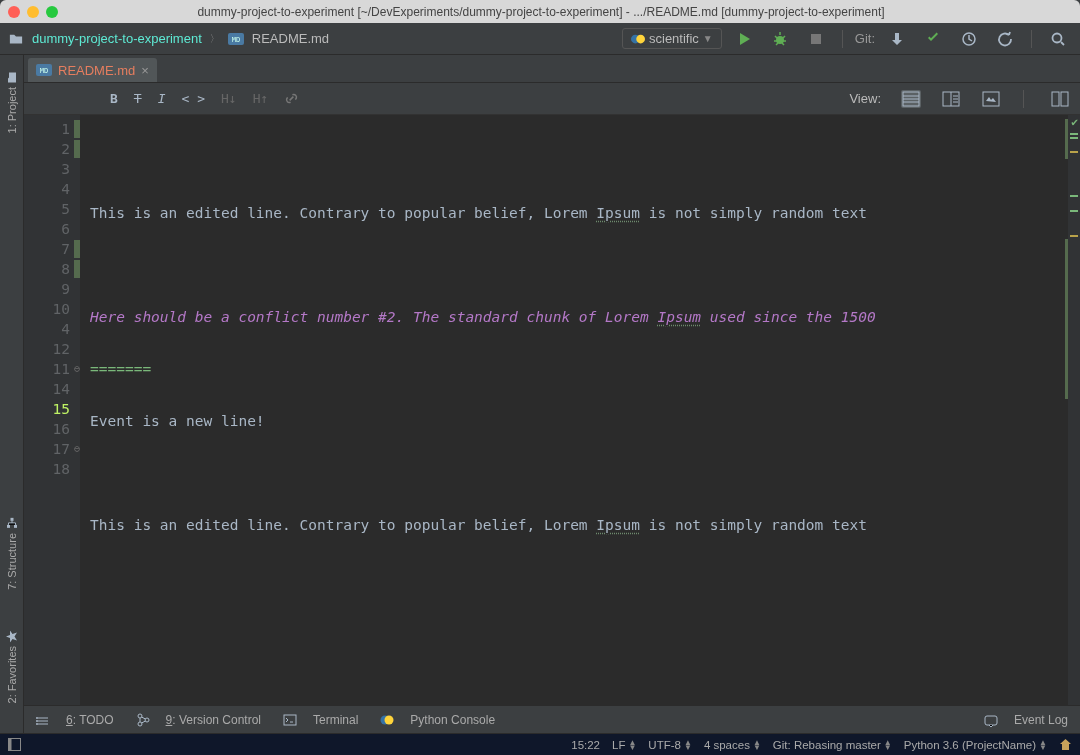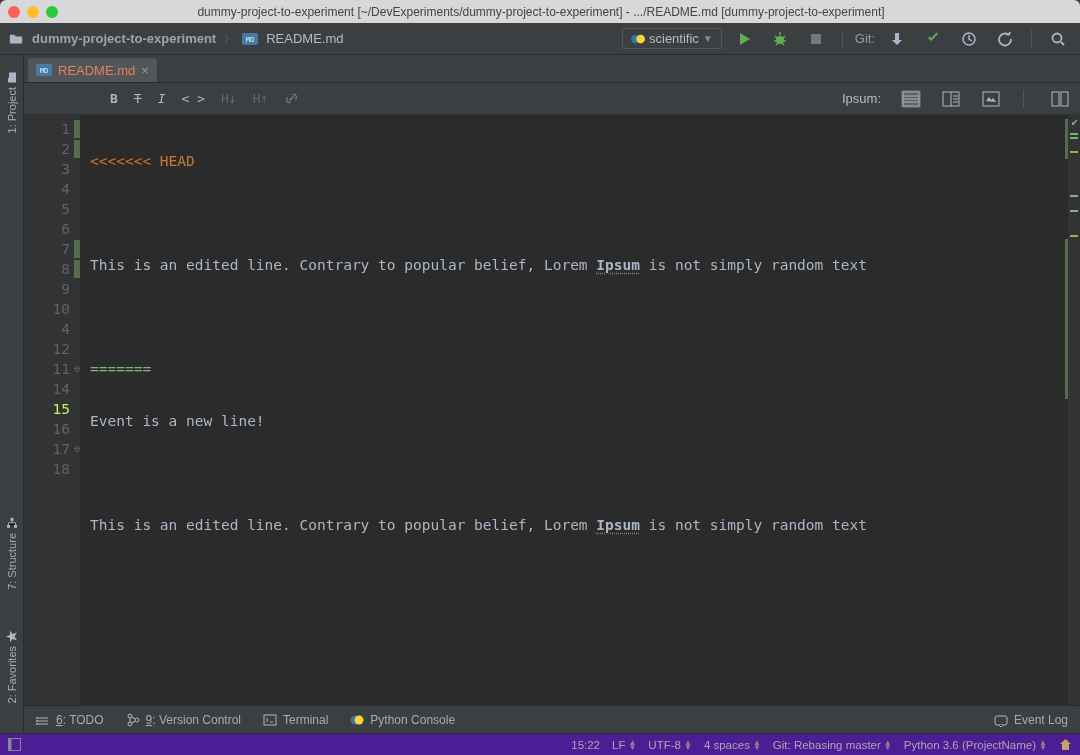--- a/index.html
+++ b/index.html
@@ -49,38 +49,38 @@
   .gutter { width:56px; text-align:right; padding:4px 10px 4px 4px; color:#606366; background:#313335; position:relative; }
   .gutter .ln { height:20px; line-height:20px; }
   .gutter-marks { position:absolute; right:0; top:4px; width:14px;}
   .gutter-mark { height:20px; }
   .gutter-mark .bar { width:6px; height:18px; display:inline-block; margin-top:1px; }
   .code { flex:1; padding:4px 0; white-space:pre; color:#a9b7c6; position:relative;}
   .code .line { height:20px; line-height:20px; padding-left:10px; }
   .code .conflict-marker{ color:#cc7832; }
   .code .italic-comment{ color:#b478c7; font-style:italic;}
   .code .eqmarker{ color:#7ab87a;}
-  .code .underline{ text-decoration:underline dotted #6d8a6d; text-underline-offset:3px;font-weight:bold;}
+  .code .underline{ text-decoration:underline dotted #6d8a6d; text-underline-offset:3px;}
   .gutter .cur{ color:#bef264; }
   .right-gutter{ position:absolute; top:115px; right:0; bottom:50px; width:12px; background:#313335;}
   .right-gutter .tick{ position:absolute; width:8px; height:2px; right:2px;}
   .right-gutter .g{ background:#7ab87a;} .right-gutter .y{ background:#b8a24a;}
   .right-gutter .ok{ position:absolute; top:2px; right:1px; color:#7ab87a; font-size:10px;}
   .hl-green{ position:absolute; right:12px; width:3px; background:#556b4e;}
   .fold{ color:#6b6b6b; font-size:10px; display:inline-block; width:10px; }
 
   
   .bottombar { position:absolute; left:24px; right:0; bottom:22px; height:28px; background:#3c3f41; border-top:1px solid #2b2b2b; display:flex; align-items:center; padding:0 12px; gap:22px; font-size:12px; color:#aaa;}
-  .bottombar .btab{ display:flex; align-items:center; gap:6px; cursor:pointer;justify-content:flex-end;}
+  .bottombar .btab{ display:flex; align-items:center; gap:16px; cursor:pointer;justify-content:flex-end;}
   .bottombar .btab svg{ width:14px;height:14px; }
   .bottombar .spacer{flex:1;}
   .bottombar .u{ text-decoration:underline; }
 
   
-  .statusbar { position:absolute; left:0; right:0; bottom:0; height:22px; background:#4c1d95; border-top:1px solid #2b2b2b; display:flex; align-items:center; font-size:11.5px; color:#aaa; padding:0 8px; gap:12px;}
+  .statusbar { position:absolute; left:0; right:0; bottom:0; height:22px; background:#0f172a; border-top:1px solid #2b2b2b; display:flex; align-items:center; font-size:11.5px; color:#aaa; padding:0 8px; gap:12px;}
   .statusbar .spacer{flex:1;}
   .status-item{ display:flex; align-items:center; gap:3px;}
   .updn{ font-size:8px; color:#888; display:flex; flex-direction:column; line-height:5px;}
   .statusbar svg{ width:13px;height:13px; }
   .hat{ color:#c7a25b;}
 
   svg { display:block; }
   .chev{ font-size:10px; color:#888;}
 </style>
 </head>
@@ -94,21 +94,21 @@
   </div>
   <div class="title-text">dummy-project-to-experiment [~/DevExperiments/dummy-project-to-experiment] - .../README.md [dummy-project-to-experiment]</div>
 </div>
 
 <div class="toolbar">
   <span class="folder-icon">
     <svg viewBox="0 0 16 16">
         <path fill="#a9b7c6" d="M1 3h5l2 2h7v8H1z"></path>
       </svg>
   </span>
-  <span style="font-weight:700;color:#a3a3a3">dummy-project-to-experiment</span>
+  <span style="font-weight:400;color:#5eead4">dummy-project-to-experiment</span>
   <span class="chev">〉</span>
   <span class="file-icon">
     <svg viewBox="0 0 16 12">
         <rect width="16" height="12" rx="2" fill="#4a7aa3"></rect>
         <text x="8" y="9" font-size="7" fill="#cfe" text-anchor="middle" font-family="monospace">MD</text>
       </svg>
   </span>
   <span>README.md</span>
 
   <span class="spacer"></span>
@@ -188,21 +188,21 @@
   <span class="mtb" style="font-style:italic">I</span>
   <span class="mtb">&lt;&nbsp;&gt;</span>
   <span class="mtb" style="color:#666">H↓</span>
   <span class="mtb" style="color:#666">H↑</span>
   <span class="mtb" style="color:#666">
     <svg width="15" height="15" viewBox="0 0 16 16">
         <path fill="none" stroke="#777" stroke-width="1.6" d="M6 10l4-4M7 12a3 3 0 0 1-4-4l1-1M9 4a3 3 0 0 1 4 4l-1 1"></path>
       </svg>
   </span>
   <span class="spacer"></span>
-  <span class="viewlabel">Ipsum:</span>
+  <span class="viewlabel">View:</span>
   <span class="viewbtn active">
       <svg viewBox="0 0 18 16">
         <rect x="1" y="1" width="16" height="14" fill="none" stroke="#a9b7c6"></rect>
         <path stroke="#a9b7c6" d="M1 5h16M1 8h16M1 11h16"></path>
       </svg>
     </span>
   <span class="viewbtn">
       <svg viewBox="0 0 18 16">
         <rect x="1" y="1" width="16" height="14" fill="none" stroke="#a9b7c6"></rect>
         <path stroke="#a9b7c6" d="M9 1v14M11 5h5M11 8h5M11 11h5"></path>
@@ -286,24 +286,24 @@
       <div class="gutter-mark"><span class="fold">⊖</span></div>
       <div class="gutter-mark"></div>
         <div class="gutter-mark"></div>
         <div class="gutter-mark"></div>
       <div class="gutter-mark"><span class="fold">⊖</span></div>
     </div>
   </div>
   <div class="hl-green" style="top:4px;height:40px"></div>
   <div class="hl-green" style="top:124px;height:160px"></div>
   <div class="code">
-    <div class="line"><span class="conflict-marker">&lt;&lt;&lt;&lt;&lt;&lt;&lt; HEAD</span></div>
     <div class="line"></div>
     <div class="line">This is an edited line. Contrary to popular belief, Lorem <span class="underline">Ipsum</span> is not simply random text</div>
     <div class="line"></div>
+    <div class="line italic-comment">Here should be a conflict number #2. The standard chunk of Lorem <span class="underline">Ipsum</span> used since the 1500</div>
     <div class="line"><span class="eqmarker">=======</span></div>
     <div class="line">Event is a new line!</div>
     <div class="line"></div>
     <div class="line">This is an edited line. Contrary to popular belief, Lorem <span class="underline">Ipsum</span> is not simply random text</div>
     <div class="line"></div>
     
     
     
     
     

